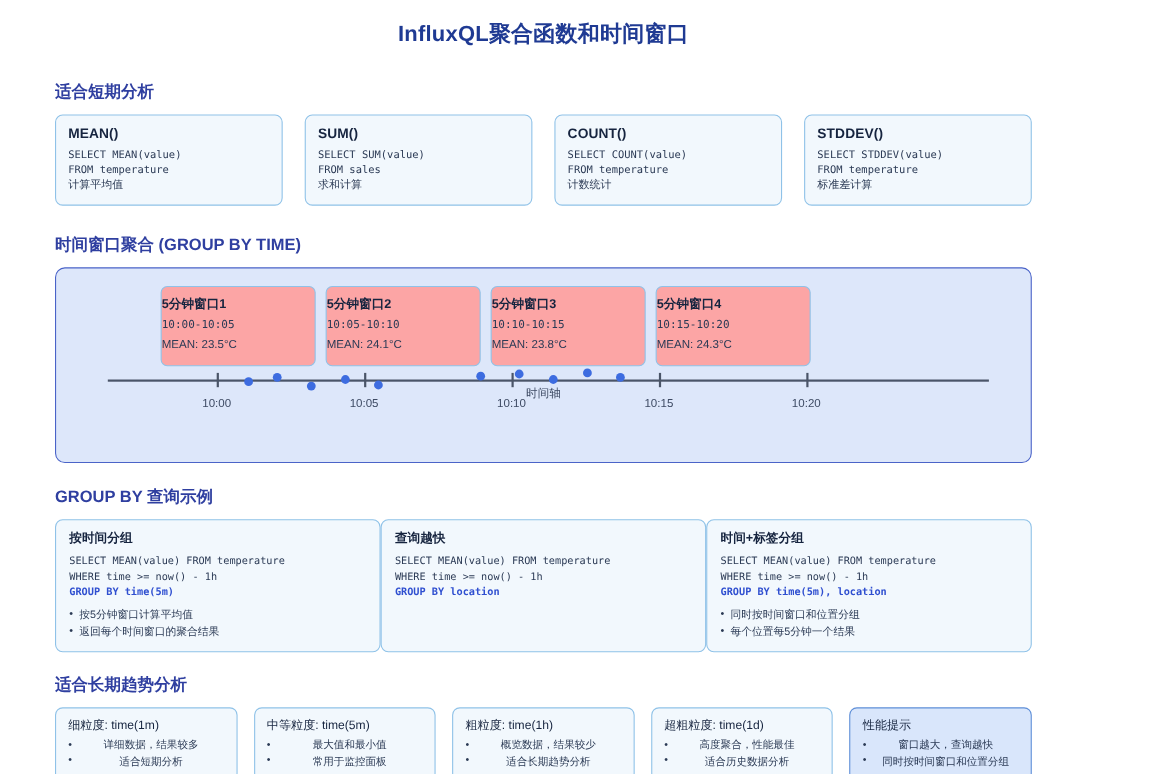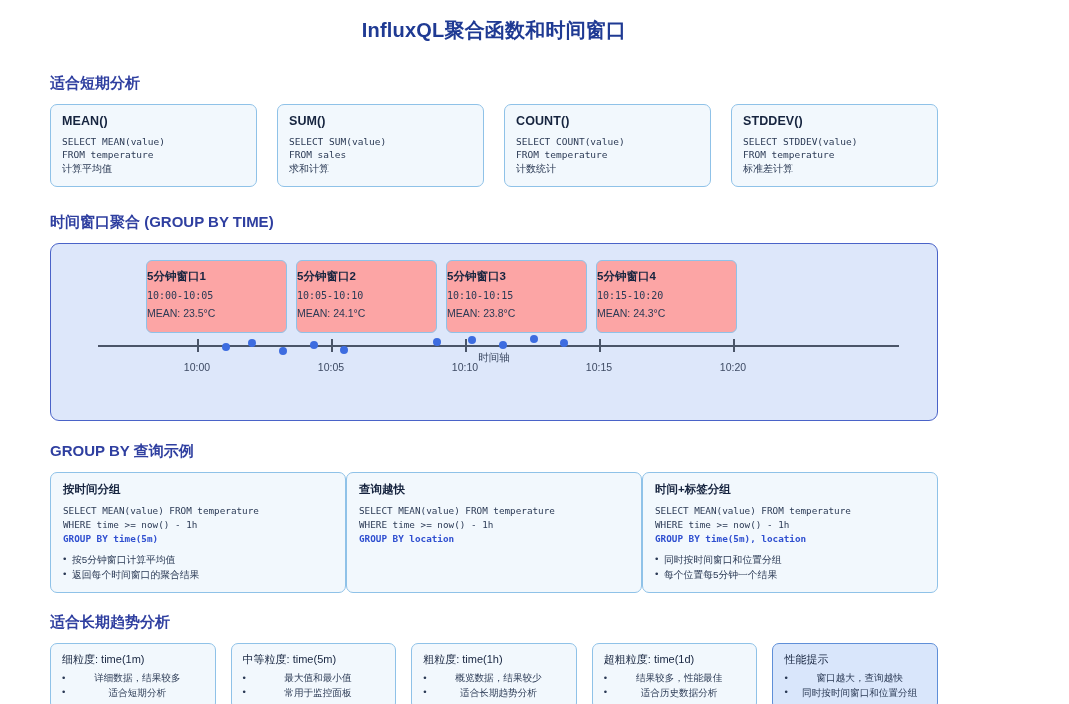--- a/index.html
+++ b/index.html
@@ -401,21 +401,21 @@
     <div class="card size-card">
       <div class="size-title">粗粒度: time(1h)</div>
       <ul class="size-bullets">
         <li>概览数据，结果较少</li>
         <li>适合长期趋势分析</li>
       </ul>
     </div>
     <div class="card size-card">
       <div class="size-title">超粗粒度: time(1d)</div>
       <ul class="size-bullets">
-        <li>结果较多，性能最佳</li>
+        <li>高度聚合，性能最佳</li>
         <li>适合历史数据分析</li>
       </ul>
     </div>
     <div class="card size-card highlight">
       <div class="size-title">性能提示</div>
       <ul class="size-bullets">
         <li>窗口越大，查询越快</li>
         <li>同时按时间窗口和位置分组</li>
       </ul>
     </div>

